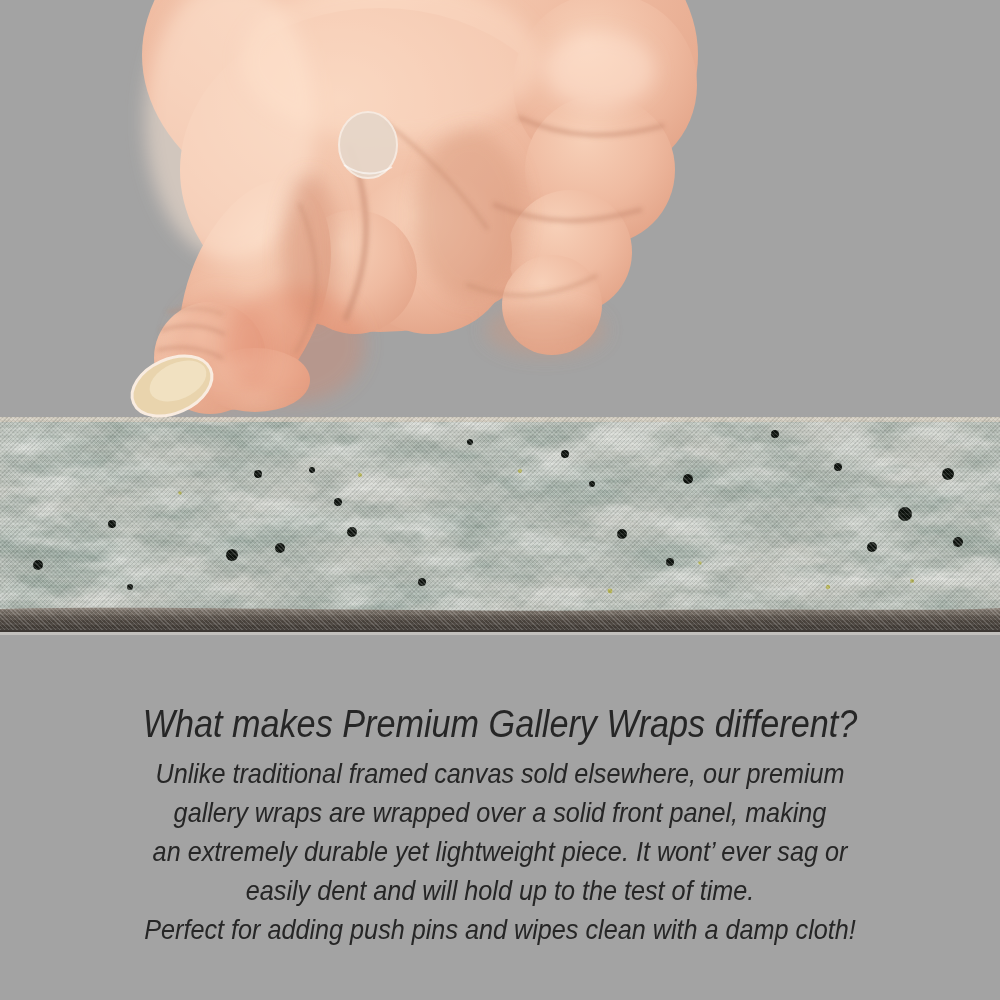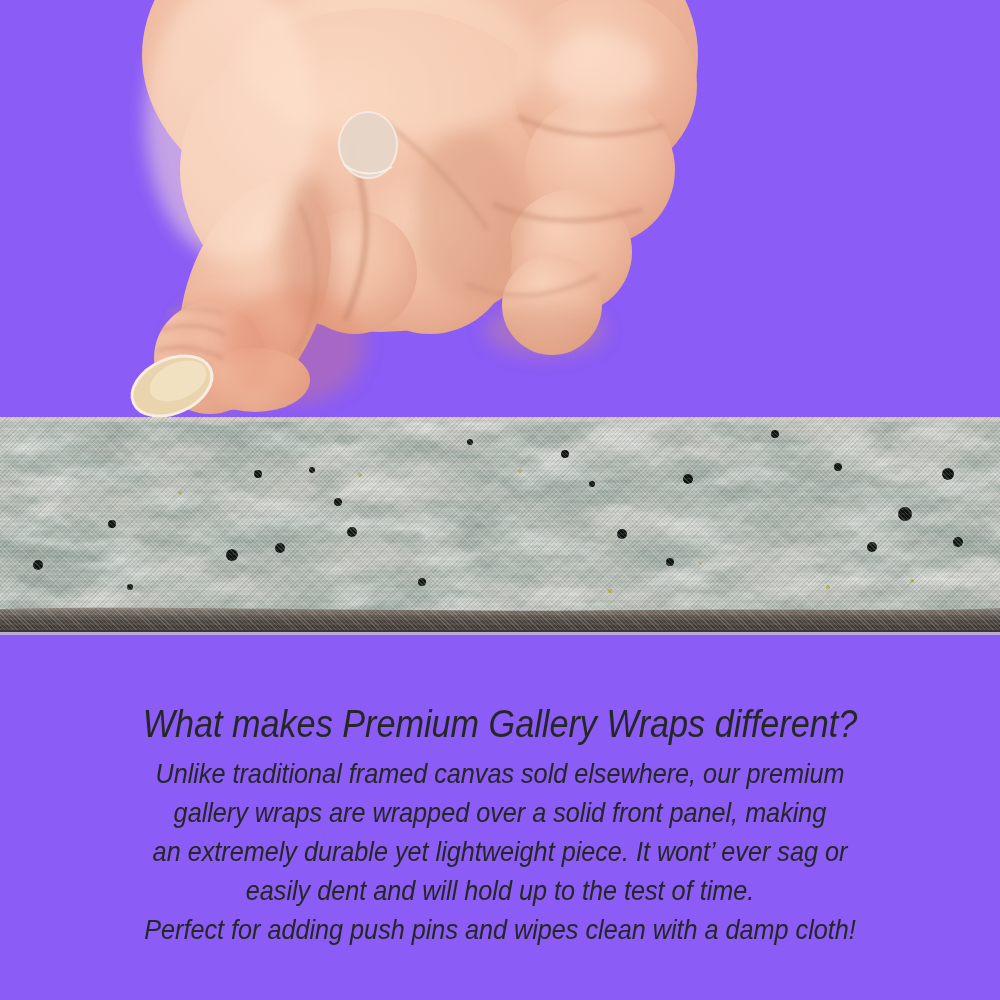--- a/index.html
+++ b/index.html
@@ -1,17 +1,17 @@
 <!DOCTYPE html>
 <html><head>
 <meta charset="utf-8">
 <style>
   html,body{margin:0;padding:0;background:#ffffff;}
   .stage{
-    position:relative;width:1000px;height:1000px;background:#8b5cf6;overflow:hidden;
+    position:relative;width:1000px;height:1000px;background:#a3a3a3;overflow:hidden;
     font-family:"Liberation Sans",sans-serif;
   }
   .hand{position:absolute;top:0;left:0;pointer-events:none;}
   .strip{position:absolute;top:413px;left:0;width:1000px;height:222px;}
   .strip svg{display:block;}
   .weave{
     position:absolute;left:0;right:0;top:4px;bottom:5px;
     background:
       repeating-linear-gradient(45deg, rgba(255,255,255,0.16) 0 1px, rgba(255,255,255,0) 1px 3px),
       repeating-linear-gradient(-45deg, rgba(18,26,22,0.11) 0 1px, rgba(0,0,0,0) 1px 3px),

